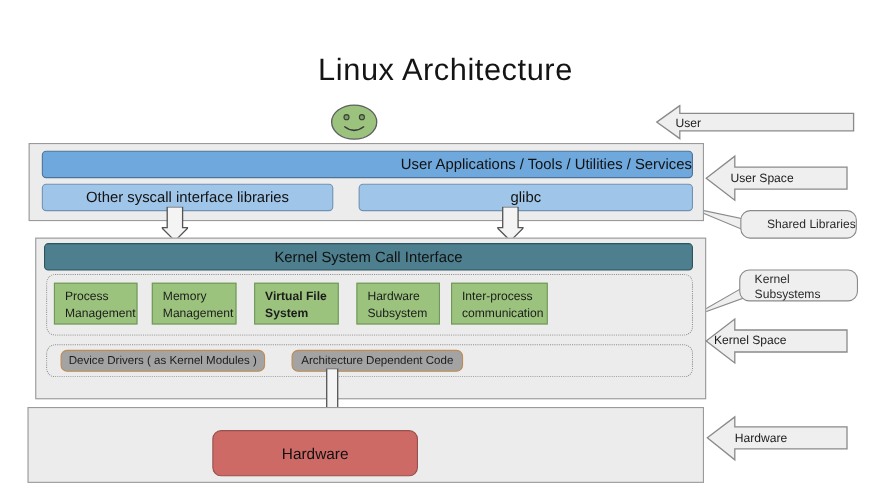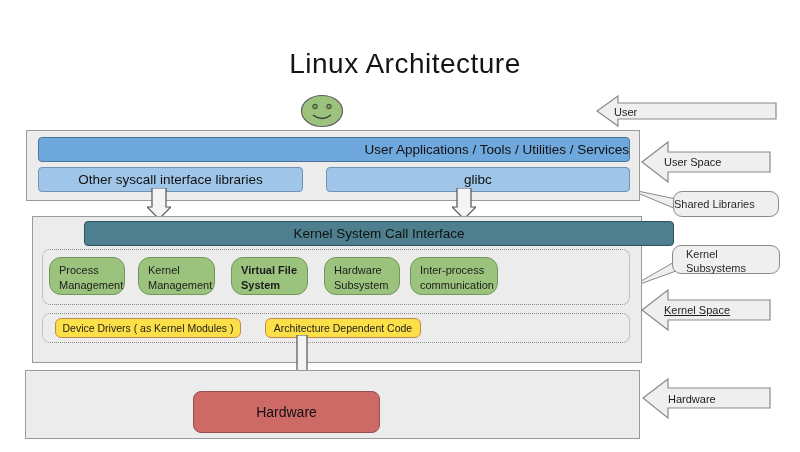--- a/index.html
+++ b/index.html
@@ -21,38 +21,38 @@
     border-radius:4px;display:flex;align-items:center;justify-content:center;
     font-size:13.5px;white-space:nowrap;
   }
   .bar.app{background:#6fa8dc;border:1.5px solid #4d7396;justify-content:flex-end;}
   .bar.lib{background:#9fc5e8;border:1.5px solid #7092b4;}
   .bar.ksci{background:#4d7f8e;border:1.5px solid #2e545f;}
   .dotted{
     border:1px dotted #8f8f8f;border-radius:8px;
   }
   .green-box{
-    background:#9bc37e;border:1.5px solid #71975a;border-radius:12px;
+    background:#9bc37e;border:1.5px solid #71975a;border-radius:0;
     font-size:11px;line-height:1.4;padding:5px 0 12px 9px;box-sizing:border-box;
     color:#1c1c1c;
   }
   .orange-box{
-    background:#fde047;border:1.5px solid #c08a50;border-radius:6px;
+    background:#a3a3a3;border:1.5px solid #c08a50;border-radius:6px;
     font-size:10.5px;display:flex;align-items:center;justify-content:center;
     white-space:nowrap;color:#1c1c1c;box-sizing:border-box;
   }
   .hw-box{
     background:#cd6a66;border:1.5px solid #96504d;border-radius:8px;
     display:flex;align-items:center;justify-content:center;font-size:14px;
   }
   .callout{
     background:#efefef;border:1px solid #8a8a8a;border-radius:9px;
     font-size:11px;color:#2a2a2a;box-sizing:border-box;
   }
-  .callout.center{display:flex;align-items:center;justify-content:flex-start;}
+  .callout.center{display:flex;align-items:center;justify-content:flex-end;}
   .arrow-wrap{pointer-events:none;}
   .arrow-wrap svg{position:absolute;left:0;top:0;}
   .arrow-label{
     position:absolute;top:0;height:100%;display:flex;align-items:center;
     font-size:11px;color:#1c1c1c;white-space:nowrap;
   }
   svg polygon.big-arrow{fill:#efefef;stroke:#8a8a8a;stroke-width:1.2;}
   svg polygon.flow-arrow{fill:#f4f4f4;stroke:#555;stroke-width:1.2;}
   svg .ptr{fill:#efefef;stroke:#8a8a8a;stroke-width:1;}
 </style>
@@ -92,27 +92,27 @@
       <polygon class="flow-arrow" points="5,0 19,0 19,19 24,19 12,31 0,19 5,19"></polygon>
     </svg>
 </div>
 <div class="abs arrow-wrap" style="left:452px;top:188px;width:24px;height:32px;">
   <svg width="24" height="32" viewBox="0 0 24 32">
       <polygon class="flow-arrow" points="5,0 19,0 19,19 24,19 12,31 0,19 5,19"></polygon>
     </svg>
 </div>
 
 <div class="abs container" style="left:32px;top:216px;width:608px;height:145px;">
-  <div class="abs bar ksci" style="left:7px;top:4px;width:588px;height:23px;margin-left:44px;">
+  <div class="abs bar ksci" style="left:7px;top:4px;width:588px;height:23px;">
     <span>Kernel System Call Interface</span>
   </div>
 
   <div class="abs dotted" style="left:9px;top:32px;width:586px;height:54px;">
     <div class="abs green-box" style="left:6px;top:7px;width:76px;height:38px;">Process Management</div>
-    <div class="abs green-box" style="left:95px;top:7px;width:77px;height:38px;">Kernel Management</div>
+    <div class="abs green-box" style="left:95px;top:7px;width:77px;height:38px;">Memory Management</div>
     <div class="abs green-box" style="left:188px;top:7px;width:77px;height:38px;font-weight:bold;">Virtual File System</div>
     <div class="abs green-box" style="left:281px;top:7px;width:76px;height:38px;">Hardware Subsystem</div>
     <div class="abs green-box" style="left:367px;top:7px;width:88px;height:38px;">Inter-process communication</div>
   </div>
 
   <div class="abs dotted" style="left:9px;top:96px;width:586px;height:28px;">
     <div class="abs orange-box" style="left:12px;top:4px;width:186px;height:20px;">Device Drivers ( as Kernel Modules )</div>
     <div class="abs orange-box" style="left:222px;top:4px;width:156px;height:20px;">Architecture Dependent Code</div>
   </div>
 </div>
@@ -140,21 +140,21 @@
   <svg width="131" height="44" viewBox="0 0 131 44">
       <polygon class="big-arrow" points="1,22 27,2 27,12 129,12 129,32 27,32 27,42"></polygon>
     </svg>
   <span class="arrow-label" style="left:23px;">User Space</span>
 </div>
 
 <div class="abs arrow-wrap" style="left:641px;top:288px;width:131px;height:44px;">
   <svg width="131" height="44" viewBox="0 0 131 44">
       <polygon class="big-arrow" points="1,22 27,2 27,12 129,12 129,32 27,32 27,42"></polygon>
     </svg>
-  <span class="arrow-label" style="left:23px;text-decoration:underline;">Kernel Space</span>
+  <span class="arrow-label" style="left:8px;">Kernel Space</span>
 </div>
 
 <div class="abs arrow-wrap" style="left:642px;top:377px;width:130px;height:43px;">
   <svg width="130" height="43" viewBox="0 0 130 43">
       <polygon class="big-arrow" points="1,21 26,2 26,11 128,11 128,31 26,31 26,41"></polygon>
     </svg>
   <span class="arrow-label" style="left:26px;">Hardware</span>
 </div>
 
 <div class="abs callout center" style="left:673px;top:191px;width:106px;height:26px;">

